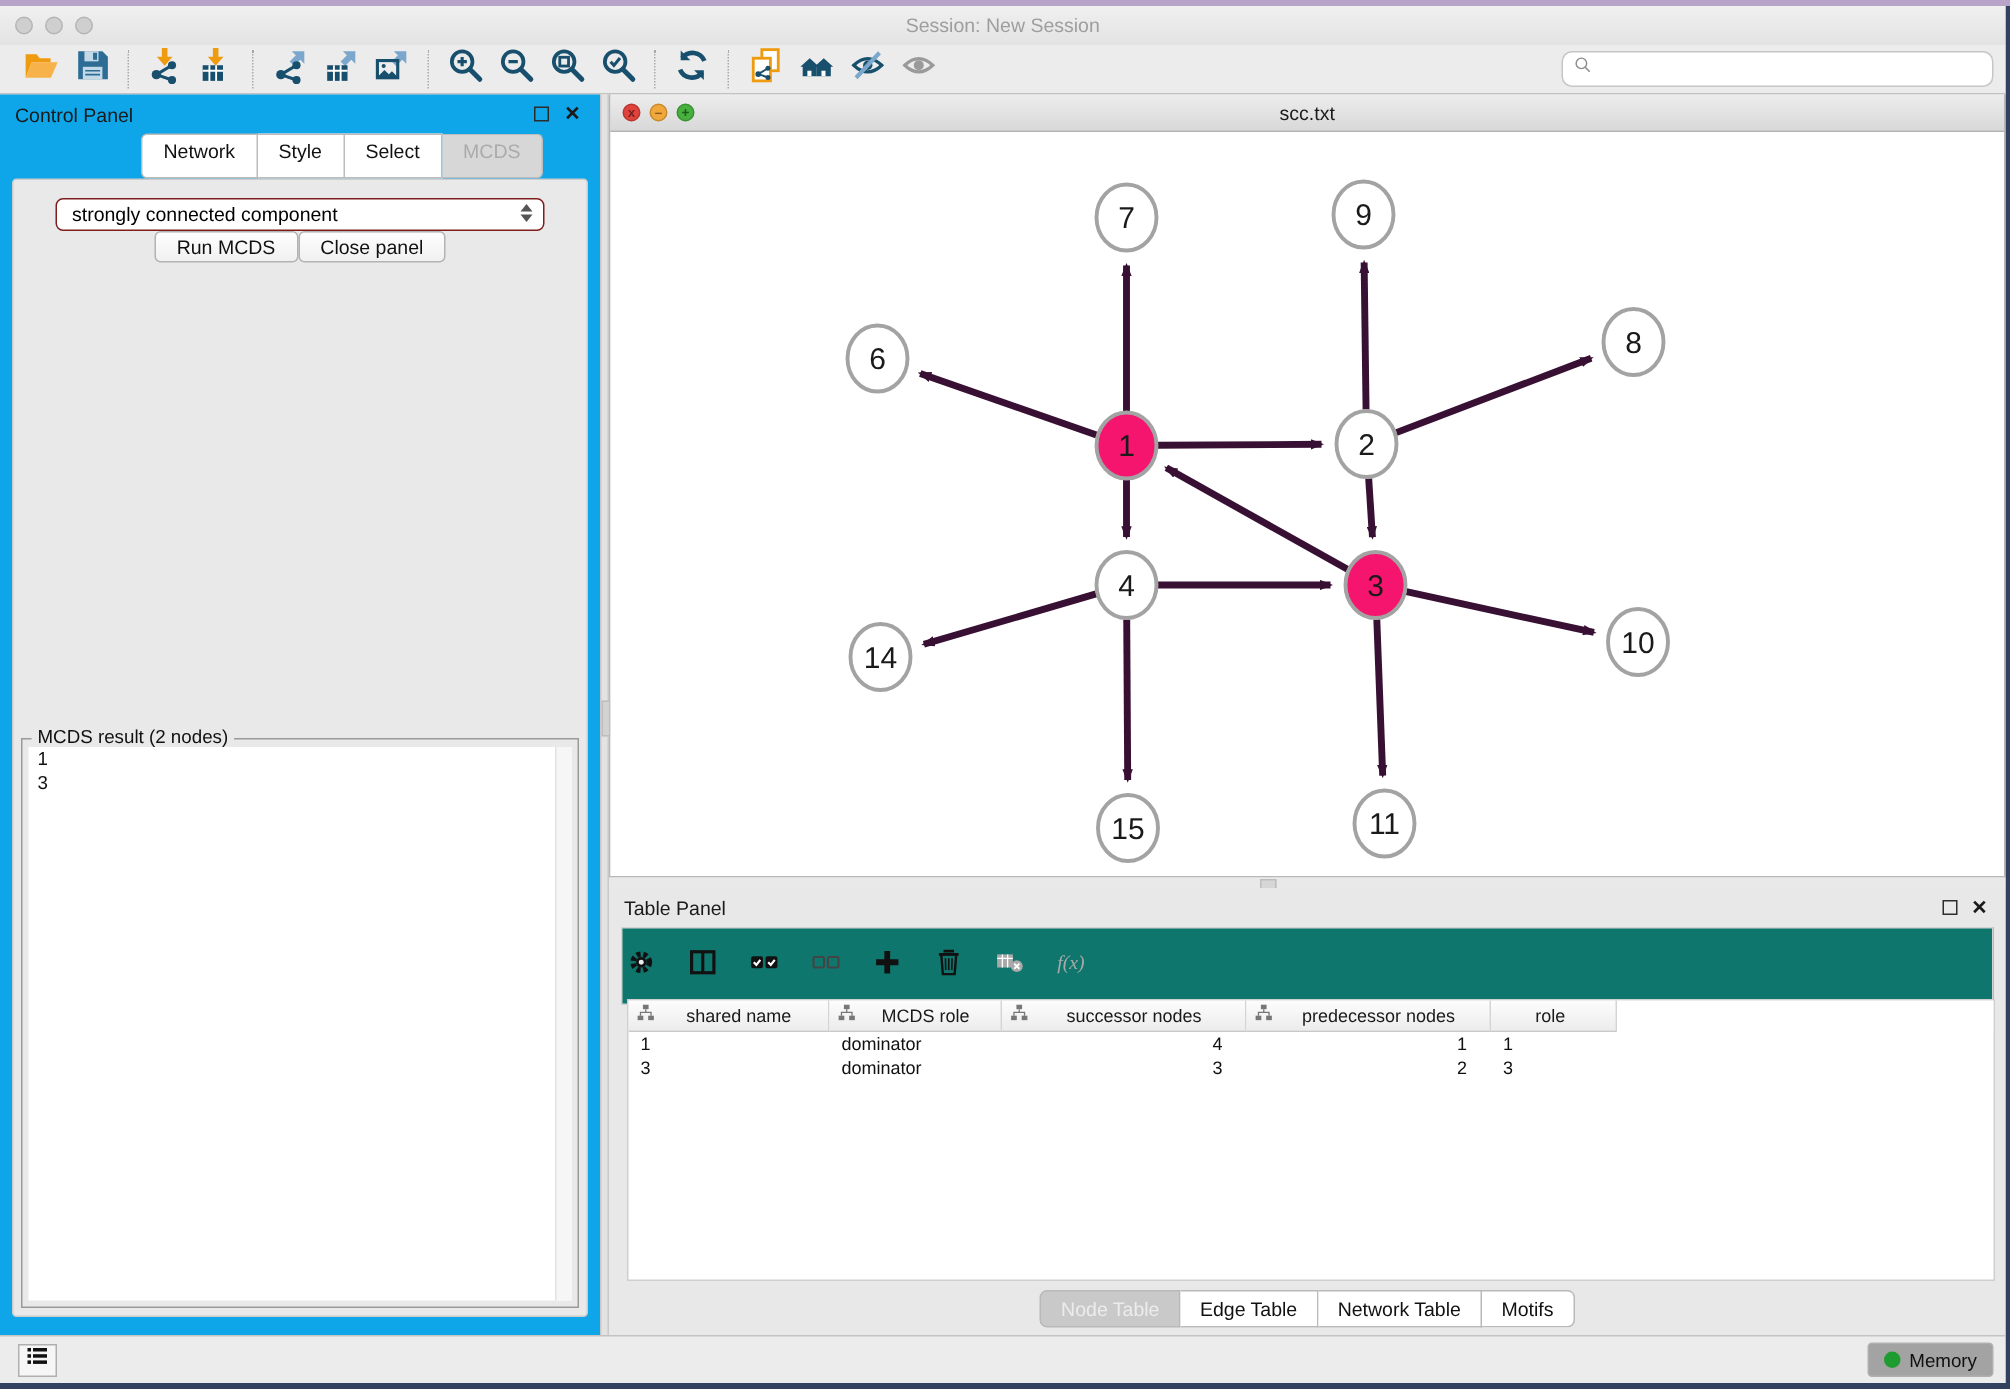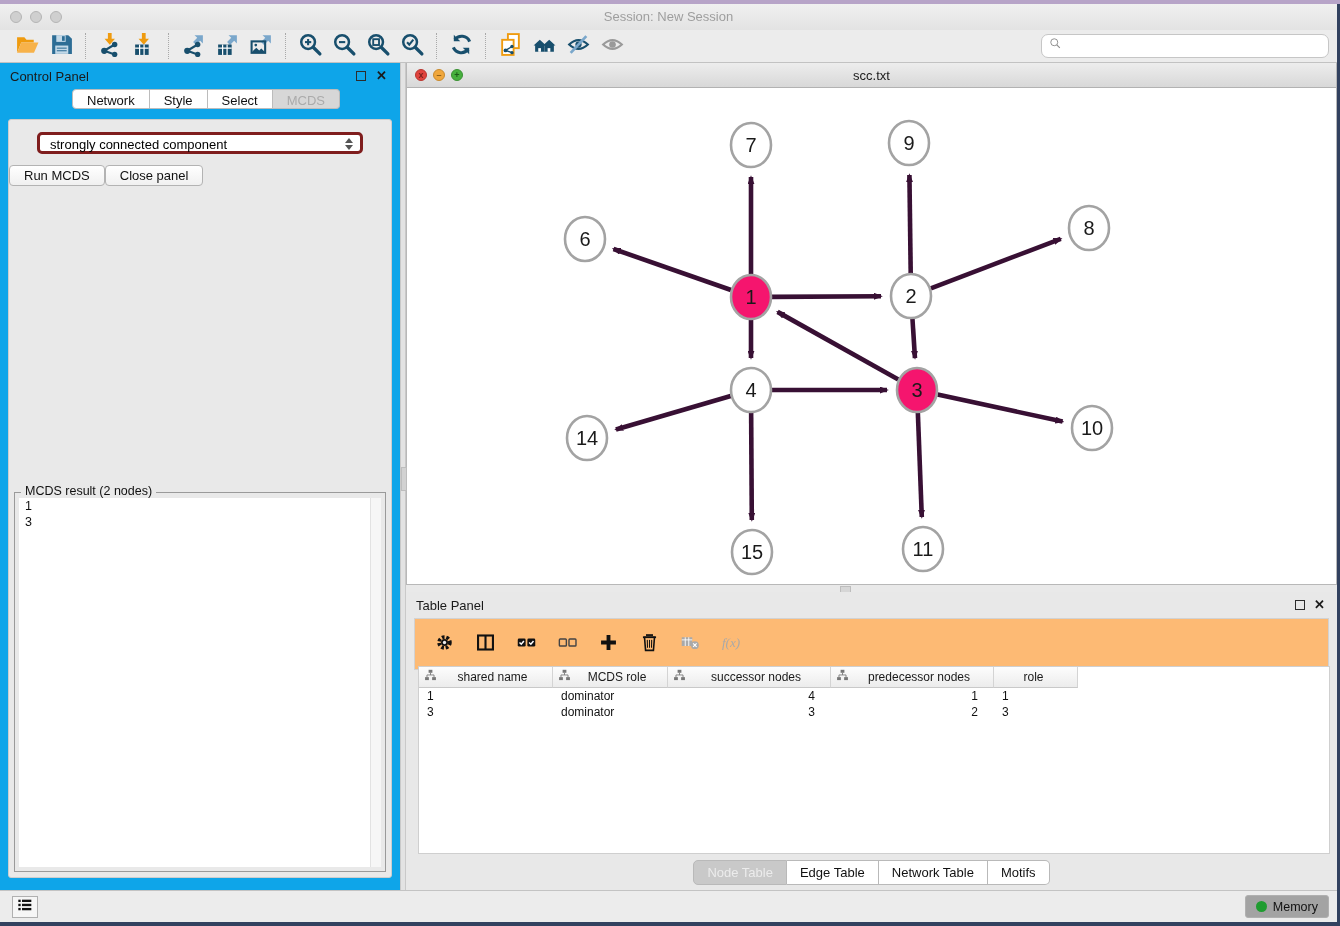--- a/index.html
+++ b/index.html
@@ -27,34 +27,34 @@
   .main { flex:1; display:flex; min-height:0; }
 
   
   .control-panel { width:400px; flex:none; position:relative; background:#0ea5e9; }
   .panel-header { height:26px; position:relative; }
   .panel-title { font-size:13px; color:#1a1a1a; padding:6px 0 0 10px; }
   .float-ico { position:absolute; top:8px; width:10px; height:10px; border:1.5px solid #2c2c2c; cursor:pointer; }
   .close-ico { position:absolute; top:5px; font-size:13px; font-weight:bold; color:#1a1a1a; cursor:pointer; }
   .cp-float { right:34px; } .cp-close { right:13px; }
 
-  .cp-tabs { display:flex; margin-left:72px; height:20px; }
+  .cp-tabs { display:flex; margin-left:94px; height:30px; }
   .cp-tab { font-size:13px; padding:2px 14px; background:#fff; border:1px solid #bcbcbc; border-left:none; color:#111; cursor:pointer; line-height:17px; }
   .cp-tab:first-child { border-left:1px solid #bcbcbc; border-radius:4px 0 0 4px; }
   .cp-tab:last-child { border-radius:0 4px 4px 0; }
   .cp-tab.active { background:#d7d7d7; color:#ababab; }
 
   .cp-body { position:absolute; left:8px; right:8px; top:56px; bottom:12px; background:#e9e9e9; border:1px solid #cdcdcd; border-radius:3px; }
   .opt-label { text-align:center; margin-top:20px; font-size:13px; color:#111; }
-  .dropdown { position:relative; margin:12px 28px 0 28px; height:22px; background:#fff; border:3px solid #7f1d1d; border-radius:5px; font-size:13px; line-height:20px; padding-left:10px; cursor:pointer; }
+  .dropdown { position:relative; margin:12px 28px 0 28px; height:22px; background:#fff; border:1px solid #7f1d1d; border-radius:5px; font-size:13px; line-height:20px; padding-left:10px; cursor:pointer; }
   .dd-arrows { position:absolute; right:7px; top:3px; display:flex; flex-direction:column; gap:2px; }
   .dd-arrows i { width:0; height:0; border-left:4px solid transparent; border-right:4px solid transparent; display:block; }
   .dd-up { border-bottom:5px solid #555; }
   .dd-down { border-top:5px solid #555; }
-  .btn-row { display:flex; margin-top:11px; }
+  .btn-row { display:flex; justify-content:center; }
   .cp-btn { font-size:13px; padding:2px 14px; height:21px; background:linear-gradient(#ffffff,#f0f0f0); border:1px solid #b3b3b3; border-radius:4px; cursor:pointer; color:#111; }
 
   .result-group { position:absolute; left:5px; right:5px; top:372px; bottom:5px; border:1px solid #9a9a9a; }
   .result-legend { position:absolute; top:-9px; left:6px; background:#e9e9e9; padding:0 4px; font-size:12.5px; color:#111; }
   .result-area { position:absolute; left:4px; right:4px; top:5px; bottom:4px; background:#fff; }
   .result-scroll { position:absolute; right:0; top:0; bottom:0; width:11px; background:#f6f6f6; border-left:1px solid #e2e2e2; }
   .result-line { font-size:12.5px; color:#111; padding:1px 0 0 6px; line-height:15px; }
 
   .v-divider { width:6px; flex:none; background:#e3e3e3; border-left:1px solid #c9c9c9; border-right:1px solid #c9c9c9; position:relative; }
   .v-divider::after { content:""; position:absolute; top:404px; left:0px; width:4px; height:22px; background:#d2d2d2; border:1px solid #bdbdbd; }
@@ -73,21 +73,21 @@
   .net-canvas { flex:1; background:#fff; position:relative; }
   .net-canvas svg { position:absolute; inset:0; }
 
   .h-divider { height:7px; flex:none; background:#e9e9e9; position:relative; }
   .h-divider::after { content:""; position:absolute; left:434px; top:1px; width:9px; height:5px; background:#d6d6d6; border:1px solid #bdbdbd; }
 
   
   .table-panel { flex:1; background:#e8e8e8; position:relative; min-height:0; }
   .tp-title { font-size:13px; color:#1a1a1a; padding:6px 0 0 10px; }
   .tp-float { right:32px; } .tp-close { right:12px; }
-  .tp-toolbar { position:absolute; left:8px; right:8px; top:26px; height:52px; background:#fdba74; border:1px solid #d2d2d2; display:flex; align-items:center; gap:19px; padding-left:18px; }
+  .tp-toolbar { position:absolute; left:8px; right:8px; top:26px; height:52px; background:#0f766e; border:1px solid #d2d2d2; display:flex; align-items:center; gap:19px; padding-left:1px; }
   .tp-tbtn { width:22px; height:22px; display:flex; align-items:center; justify-content:center; cursor:pointer; }
   .tp-tbtn svg { width:21px; height:21px; }
   .tp-table { position:absolute; left:12px; right:7px; top:74px; bottom:36px; background:#fff; border:1px solid #cfcfcf; overflow:hidden; }
   .th-row { display:flex; height:21px; }
   .th-cell { background:linear-gradient(#fdfdfd,#ececec); border-right:1px solid #d4d4d4; border-bottom:1px solid #c9c9c9; display:flex; align-items:center; font-size:12px; color:#1a1a1a; flex:none; }
   .th-cell svg { width:13px; height:13px; margin-left:5px; flex:none; }
   .th-label { flex:1; text-align:center; padding-right:4px; }
   .tr-row { display:flex; height:16px; }
   .td-cell { font-size:12px; color:#111; flex:none; line-height:16px; }
   .al { padding-left:8px; text-align:left; } .ar { padding-right:16px; text-align:right; }

